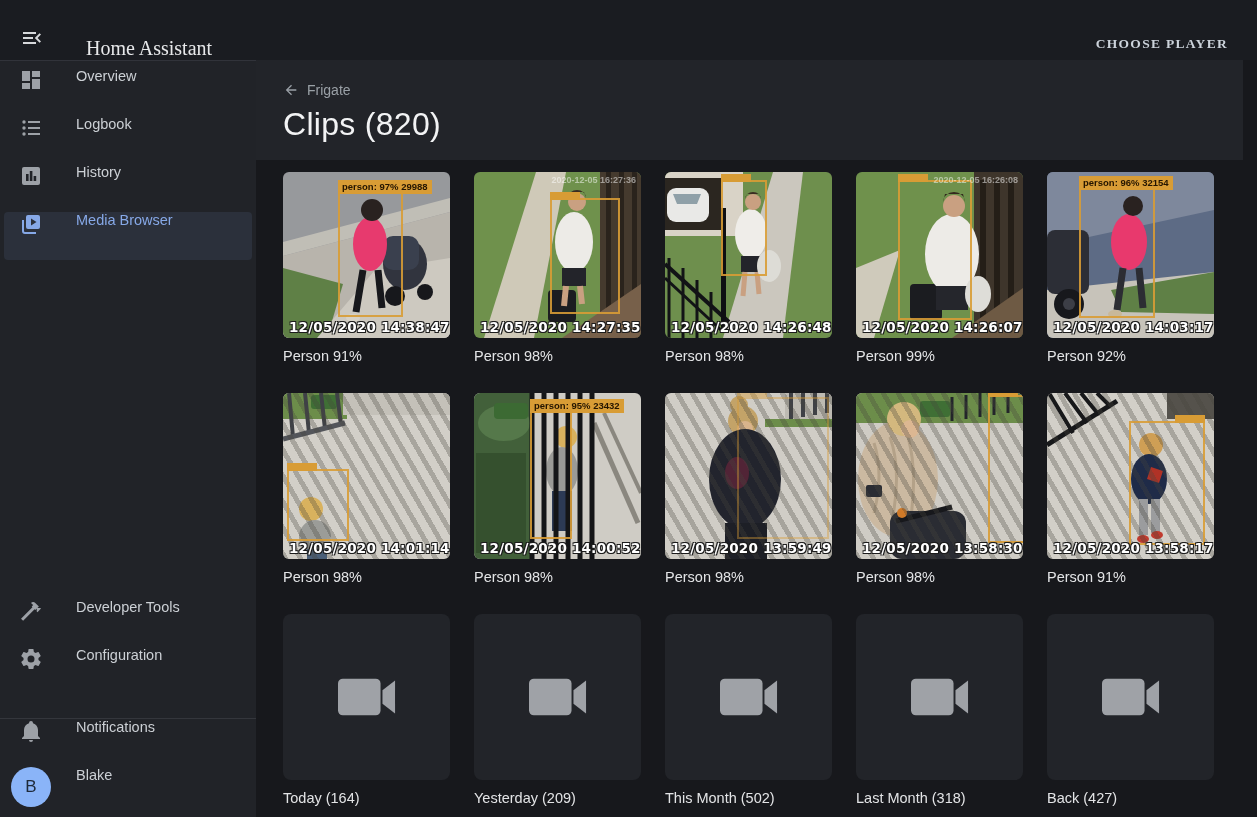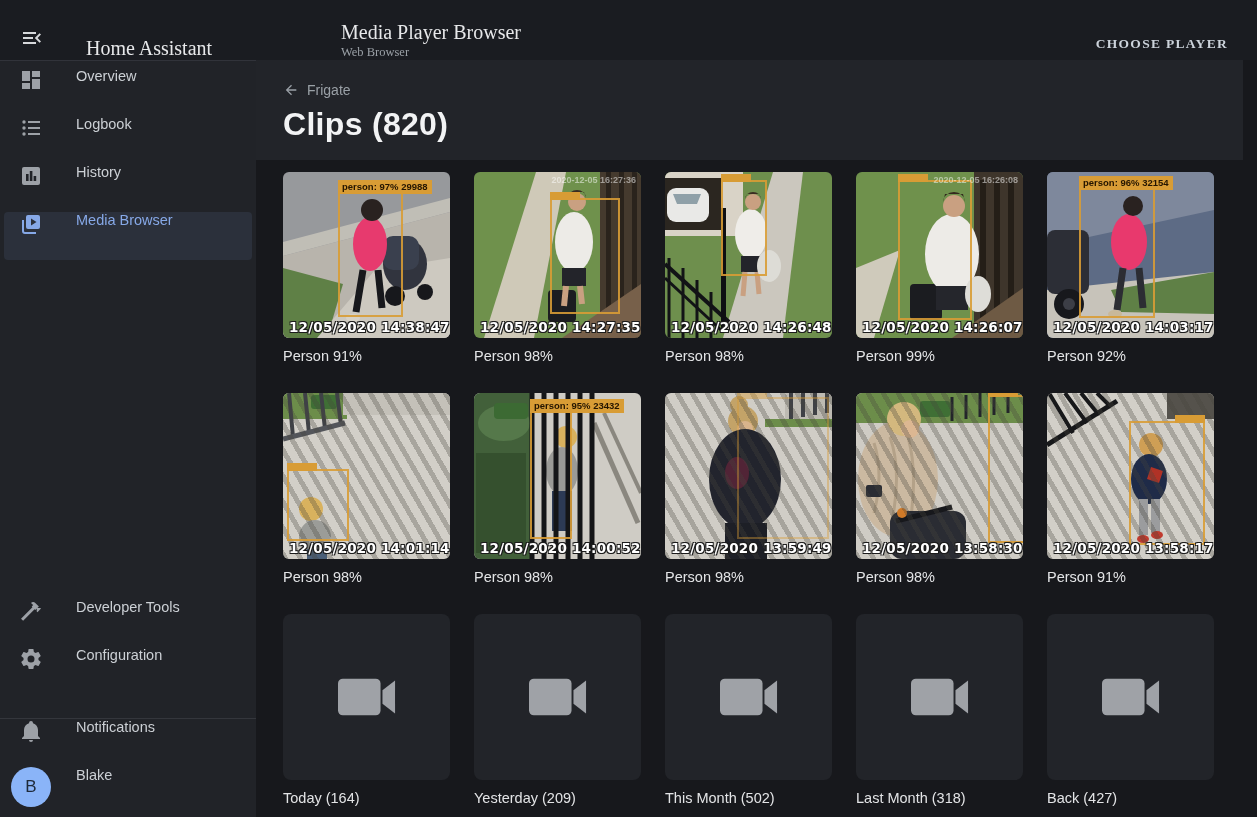--- a/index.html
+++ b/index.html
@@ -38,21 +38,21 @@
   .sb-row.user { padding-left:19px; }
   .sb-row.user .lbl { margin-left:25px; }
 
   
   .content { position:absolute; left:256px; top:60px; width:1001px; height:757px;
     background:#17181c; }
   .content-head { height:100px; background:#222429; padding-left:27px; }
   .breadcrumb { display:flex; align-items:center; color:#9aa0a6; font-size:14px;
     padding-top:22px; cursor:pointer; width:max-content; }
   .breadcrumb .ic { width:16px; height:16px; margin-right:8px; color:#9aa0a6; }
-  .clips-title { color:#f2f3f4; font-size:32px; font-weight:700; margin-top:8px;
+  .clips-title { color:#f2f3f4; font-size:32px; font-weight:400; margin-top:8px;
     letter-spacing:.3px; }
   .scroll-gutter { position:absolute; right:0; top:0; bottom:0; width:14px;
     background:#17181c; }
 
   .grid { padding:12px 0 0 27px; display:grid; grid-template-columns:repeat(5,167px);
     column-gap:24px; row-gap:27px; }
   .cell { width:167px; cursor:pointer; }
   .thumb { position:relative; width:167px; height:166px; border-radius:6px;
     overflow:hidden; background:#222429; }
   .thumb svg.scene { position:absolute; inset:0; width:100%; height:100%; display:block; }
@@ -94,24 +94,20 @@
 </head>
 <body>
 
 <div class="topbar">
   <div class="menu-btn">
     <svg width="24" height="24" viewBox="0 0 24 24" fill="currentColor">
       <path d="M3,6h13v2H3z M3,11h10v2H3z M3,16h13v2H3z M21,8.6 L17.6,12 L21,15.4 L19.6,16.8 L14.8,12 L19.6,7.2 Z"></path>
     </svg>
   </div>
   <div class="app-title">Home Assistant</div>
-  <div class="page-head">
-    <div class="t">Media Player Browser</div>
-    <div class="s">Web Browser</div>
-  </div>
   <div class="choose-player">CHOOSE PLAYER</div>
 </div>
 
 <div class="sidebar">
   <div class="sb-top">
 
     <div class="sb-row">
       <svg class="ic" viewBox="0 0 24 24" fill="currentColor">
         <path d="M13,3V9H21V3M13,21H21V11H13M3,21H11V15H3M3,13H11V3H3Z"></path>
       </svg>

